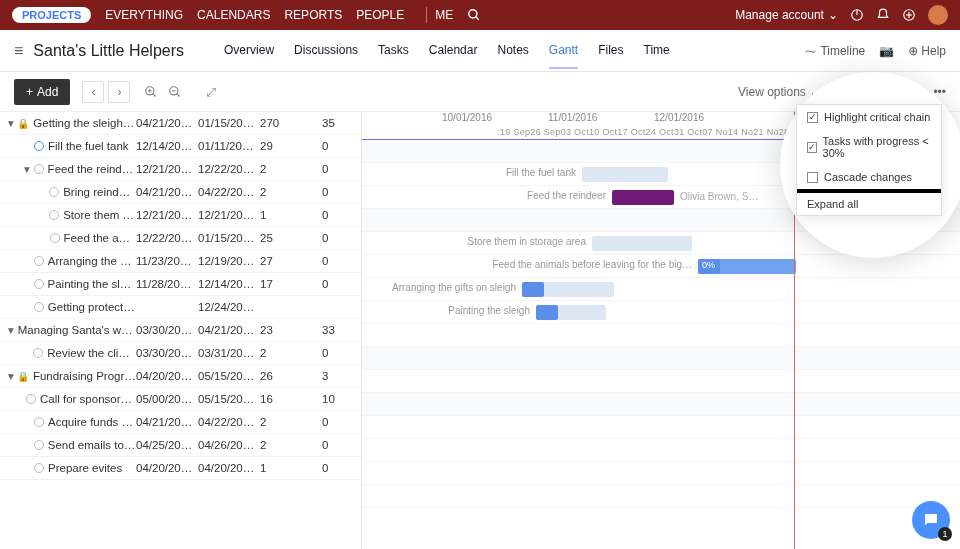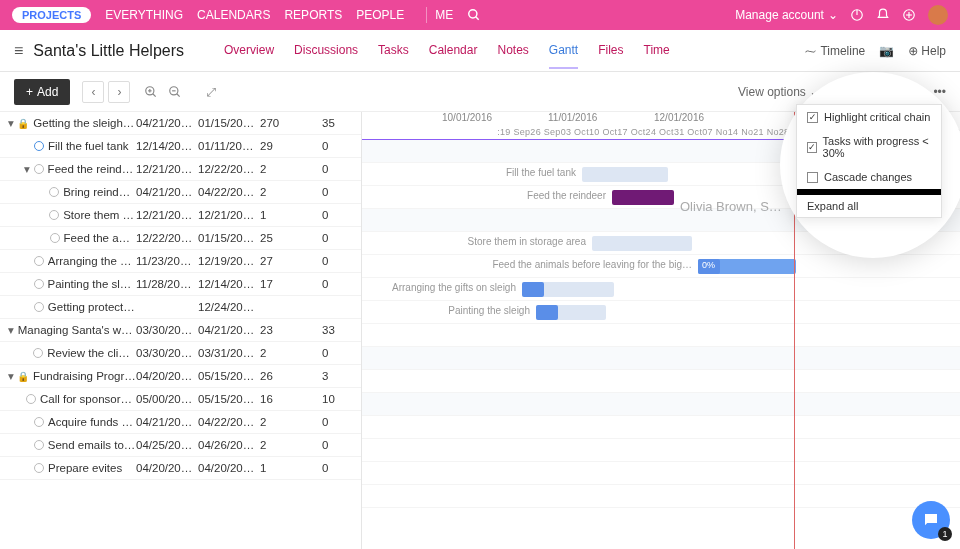--- a/index.html
+++ b/index.html
@@ -1,27 +1,27 @@
 <!DOCTYPE html>
 <html><head>
 <meta charset="utf-8">
 <style>
 * { box-sizing: border-box; margin: 0; padding: 0; }
 body { font-family: -apple-system, Helvetica, Arial, sans-serif; font-size: 12px; color: #333; width: 960px; height: 549px; overflow: hidden; position: relative; background: #fff; }
-.topbar { background: #ec4899; color: #fff; height: 30px; display: flex; align-items: center; padding: 0 12px; font-size: 12px; }
+.topbar { background: #7f1d1d; color: #fff; height: 30px; display: flex; align-items: center; padding: 0 12px; font-size: 12px; }
 .topbar .nav-item { margin-right: 14px; cursor: pointer; }
 .topbar .nav-item.pill { background: #fff; color: #4477ff; padding: 2px 10px; border-radius: 10px; font-weight: 600; font-size: 11px; }
 .topbar .divider { width: 1px; height: 16px; background: rgba(255,255,255,0.4); margin: 0 8px; }
 .topbar .right { margin-left: auto; display: flex; align-items: center; gap: 12px; }
 .topbar .avatar { width: 20px; height: 20px; border-radius: 50%; background: #d97a4a; }
 .secondbar { display: flex; align-items: center; height: 42px; border-bottom: 1px solid #e5e5e5; padding: 0 14px; }
 .secondbar .burger { margin-right: 10px; font-size: 16px; cursor: pointer; color: #555; }
 .secondbar .title { font-size: 16px; font-weight: 500; color: #222; margin-right: 40px; }
 .secondbar .tabs { display: flex; gap: 20px; }
-.secondbar .tab { color: #be185d; cursor: pointer; padding: 10px 0; }
+.secondbar .tab { color: #0f172a; cursor: pointer; padding: 10px 0; }
 .secondbar .tab.active { color: #3a7bdb; border-bottom: 2px solid #c4b5fd; }
 .secondbar .right-tools { margin-left: auto; display: flex; align-items: center; gap: 14px; color: #555; font-size: 12px; }
 .toolbar { display: flex; align-items: center; height: 40px; padding: 0 14px; border-bottom: 1px solid #eee; }
 .toolbar .add-btn { background: #333; color: #fff; border: none; padding: 6px 12px; border-radius: 2px; font-size: 12px; cursor: pointer; display: flex; align-items: center; gap: 4px; }
 .toolbar .navarrows { margin-left: 12px; display: flex; gap: 4px; }
 .toolbar .sq { width: 22px; height: 22px; border: 1px solid #ddd; display: flex; align-items: center; justify-content: center; cursor: pointer; color: #777; border-radius: 2px; }
 .toolbar .zoom { margin-left: 14px; display: flex; gap: 10px; color: #888; }
 .toolbar .right-opts { margin-left: auto; display: flex; align-items: center; gap: 14px; color: #666; font-size: 12px; }
 .content { display: flex; height: calc(549px - 30px - 42px - 40px); }
 .grid-left { width: 362px; border-right: 1px solid #e5e5e5; overflow: hidden; }
@@ -42,25 +42,25 @@
 .gantt-header { height: 28px; border-bottom: 1px solid #8b5cf6; position: relative; font-size: 10px; color: #888; text-align: right; }
 .gantt-month { position: absolute; top: 0; font-size: 10px; }
 .gantt-days { position: absolute; bottom: 2px; left: 0; right: 0; white-space: nowrap; font-size: 9px; color: #999; }
 .gantt-body { position: relative; }
 .gantt-row { height: 23px; border-bottom: 1px solid #f4f4f4; position: relative; }
 .gantt-row.shade { background: rgba(200,210,230,0.12); }
 .gantt-bar { position: absolute; height: 15px; top: 4px; background: #e8edf5; border-radius: 2px; }
 .gantt-bar .label { position: absolute; right: calc(100% + 6px); top: 0; font-size: 10px; color: #999; white-space: nowrap; }
 .gantt-bar .progress { position: absolute; left: 0; top: 0; bottom: 0; background: #5a8ee8; border-radius: 2px; }
 .gantt-bar .pct { position: absolute; left: 4px; top: 1px; font-size: 9px; color: #fff; }
-.gantt-bar .assignee { position: absolute; left: calc(100% + 6px); top: 9px; font-size: 13px; color: #aaa; white-space: nowrap; }
+.gantt-bar .assignee { position: absolute; left: calc(100% + 6px); top: 1px; font-size: 10px; color: #aaa; white-space: nowrap; }
 .today-line { position: absolute; top: 0; bottom: 0; width: 1px; background: #d66; left: 432px; }
 .popup-rect { position: absolute; right: 18px; top: 104px; width: 146px; background: #fff; border: 1px solid #e0e0e0; box-shadow: 0 2px 12px rgba(0,0,0,0.1); z-index: 20; font-size: 11px; }
 .popup-rect .opt { padding: 6px 10px; display: flex; align-items: center; gap: 6px; cursor: pointer; }
-.popup-rect .opt.border-b { border-bottom: 6px solid #000000; }
+.popup-rect .opt.border-b { border-bottom: 4px solid #000000; }
 .popup-rect .chk { width: 11px; height: 11px; border: 1px solid #888; display: inline-flex; align-items: center; justify-content: center; font-size: 9px; color: #333; }
 .popup-rect .col-row { padding: 5px 10px; cursor: pointer; }
 .popup-circle { position: absolute; right: -6px; top: 72px; width: 186px; height: 186px; border-radius: 50%; background: #fff; box-shadow: 0 4px 28px rgba(0,0,0,0.15); z-index: 15; }
 .chat-badge { position: absolute; right: 10px; bottom: 10px; width: 38px; height: 38px; border-radius: 50%; background: #4a90ff; display: flex; align-items: center; justify-content: center; color: #fff; }
 .chat-badge .count { position: absolute; bottom: -2px; right: -2px; background: #222; color: #fff; font-size: 9px; width: 14px; height: 14px; border-radius: 50%; display: flex; align-items: center; justify-content: center; }
 svg { display: block; }
 </style>
 </head>
 <body>
 

